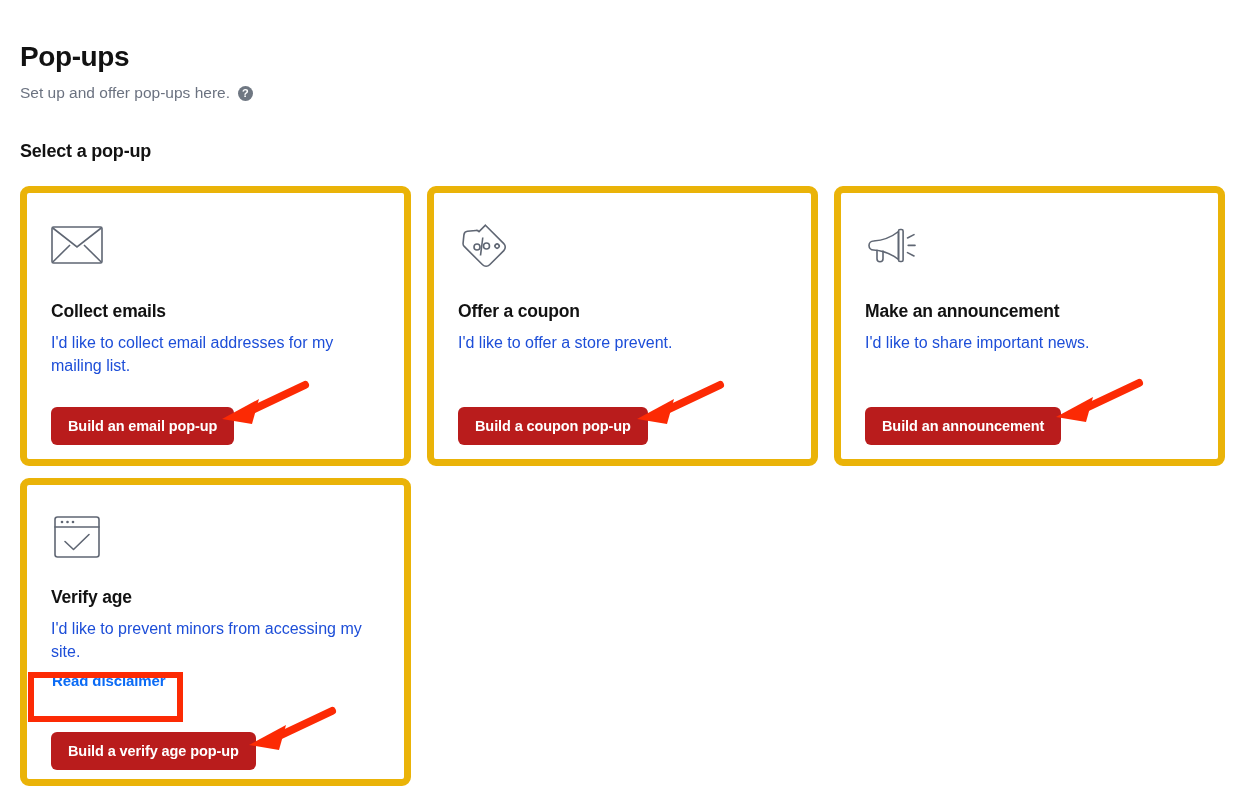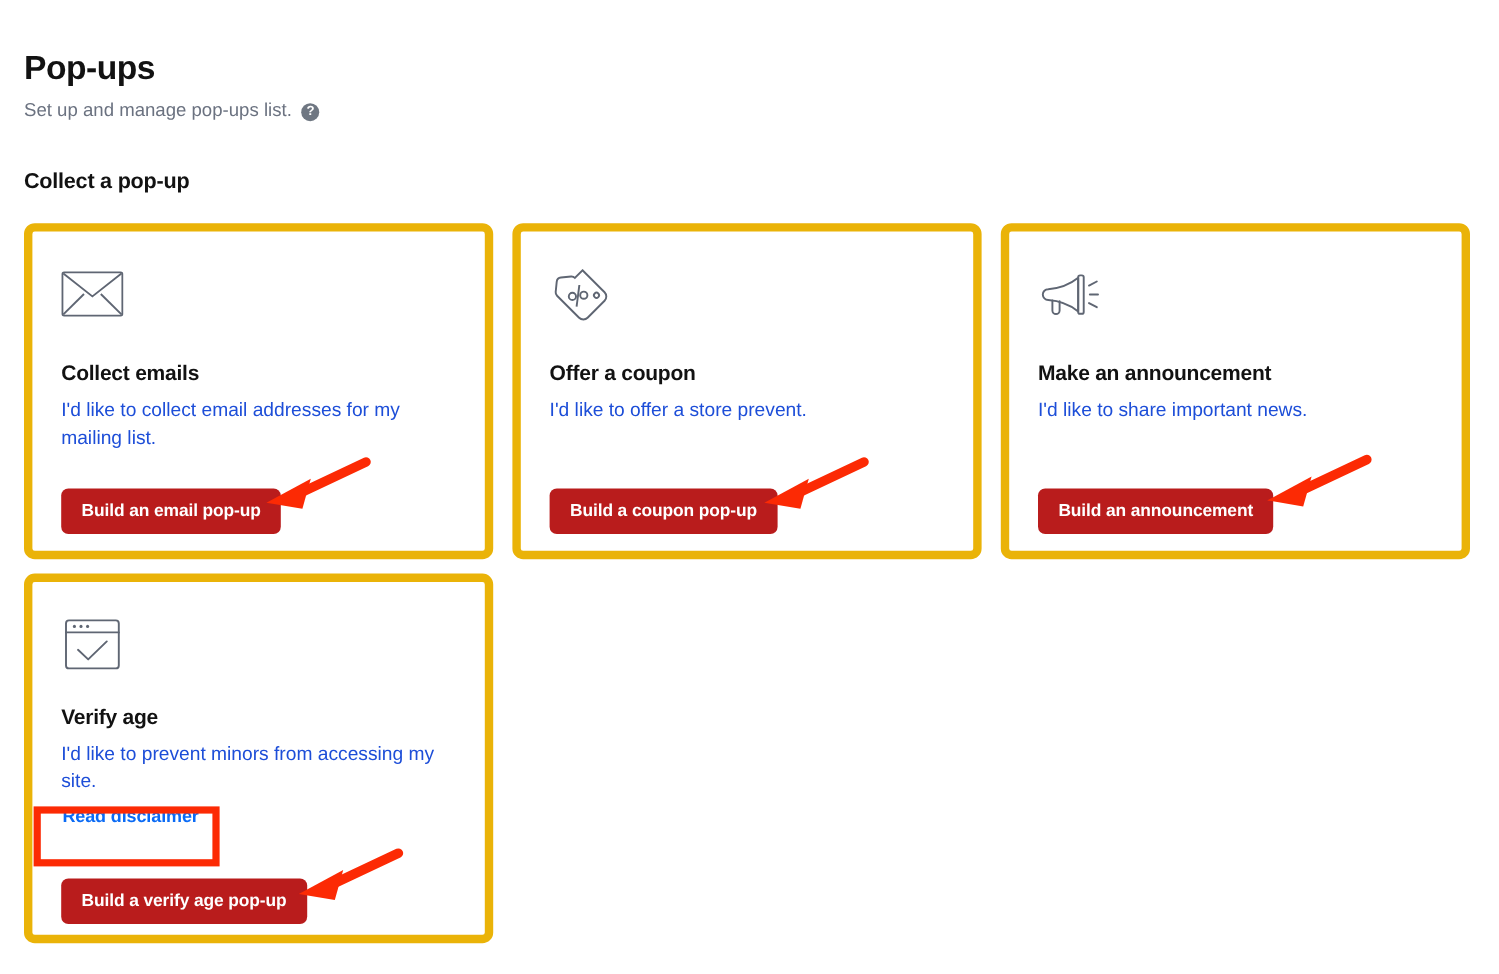--- a/index.html
+++ b/index.html
@@ -181,25 +181,25 @@
   }
 </style>
 </head>
 <body>
 
 <div class="page">
 
   <div class="page-title">Pop-ups</div>
 
   <div class="subtitle-row">
-    <span class="subtitle-text">Set up and manage pop-ups list.</span>
+    <span class="subtitle-text">Set up and offer pop-ups here.</span>
     <span class="help-icon">?</span>
   </div>
 
-  <div class="section-title">Collect a pop-up</div>
+  <div class="section-title">Select a pop-up</div>
 
   <div class="card card-1">
     <span class="card-icon">
       <svg width="52" height="48" viewBox="0 0 52 48" fill="none" stroke="#5f6673" stroke-width="1.6">
         <rect x="1" y="6" width="50" height="36" rx="1.5"></rect>
         <path d="M1.8 7 L26 26 L50.2 7"></path>
         <path d="M1.8 41 L19 24"></path>
         <path d="M50.2 41 L33 24"></path>
       </svg>
     </span>

